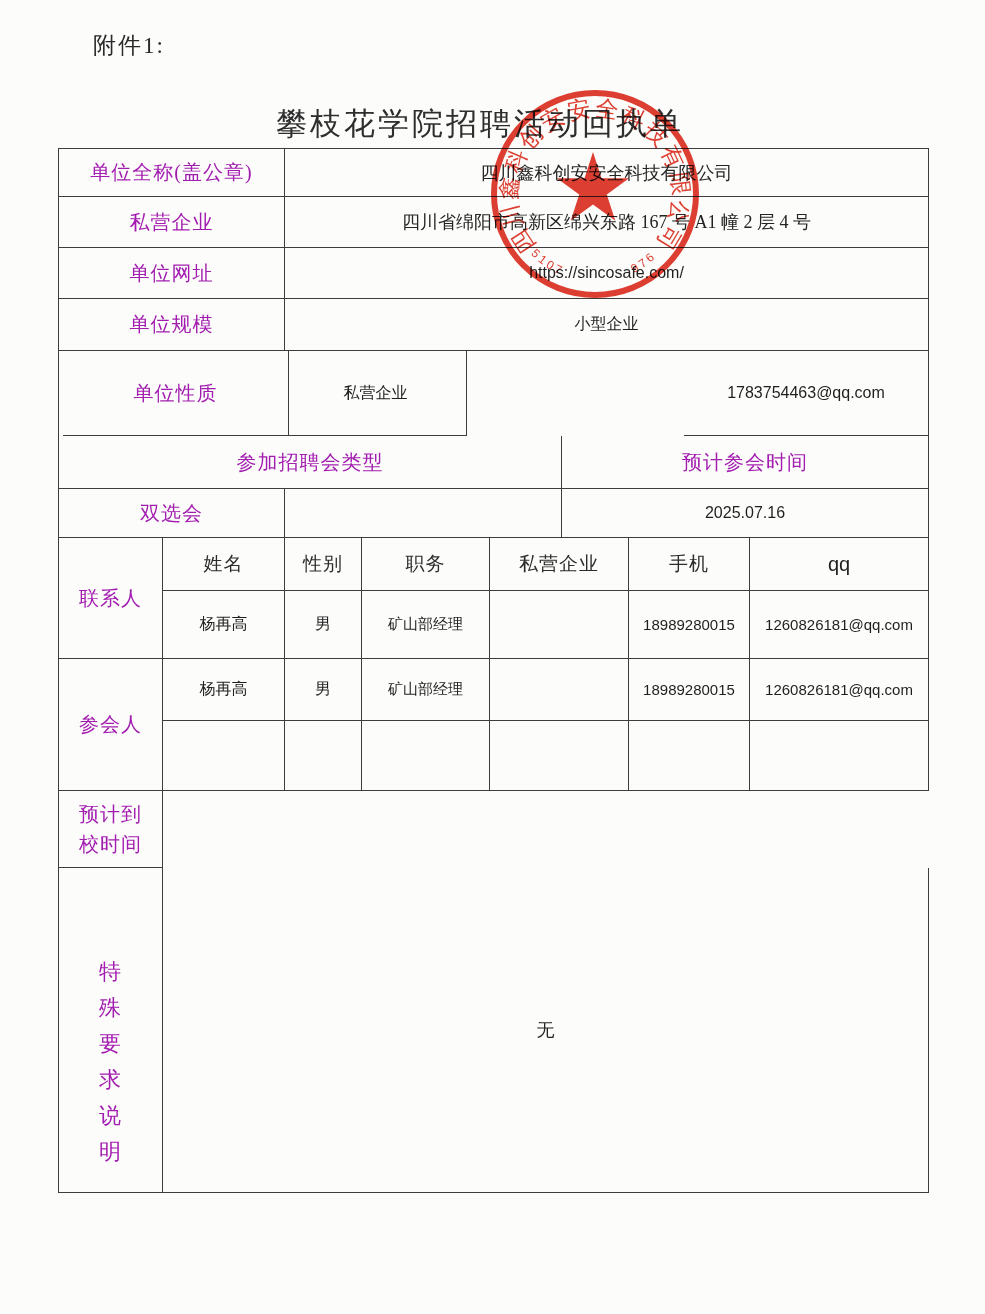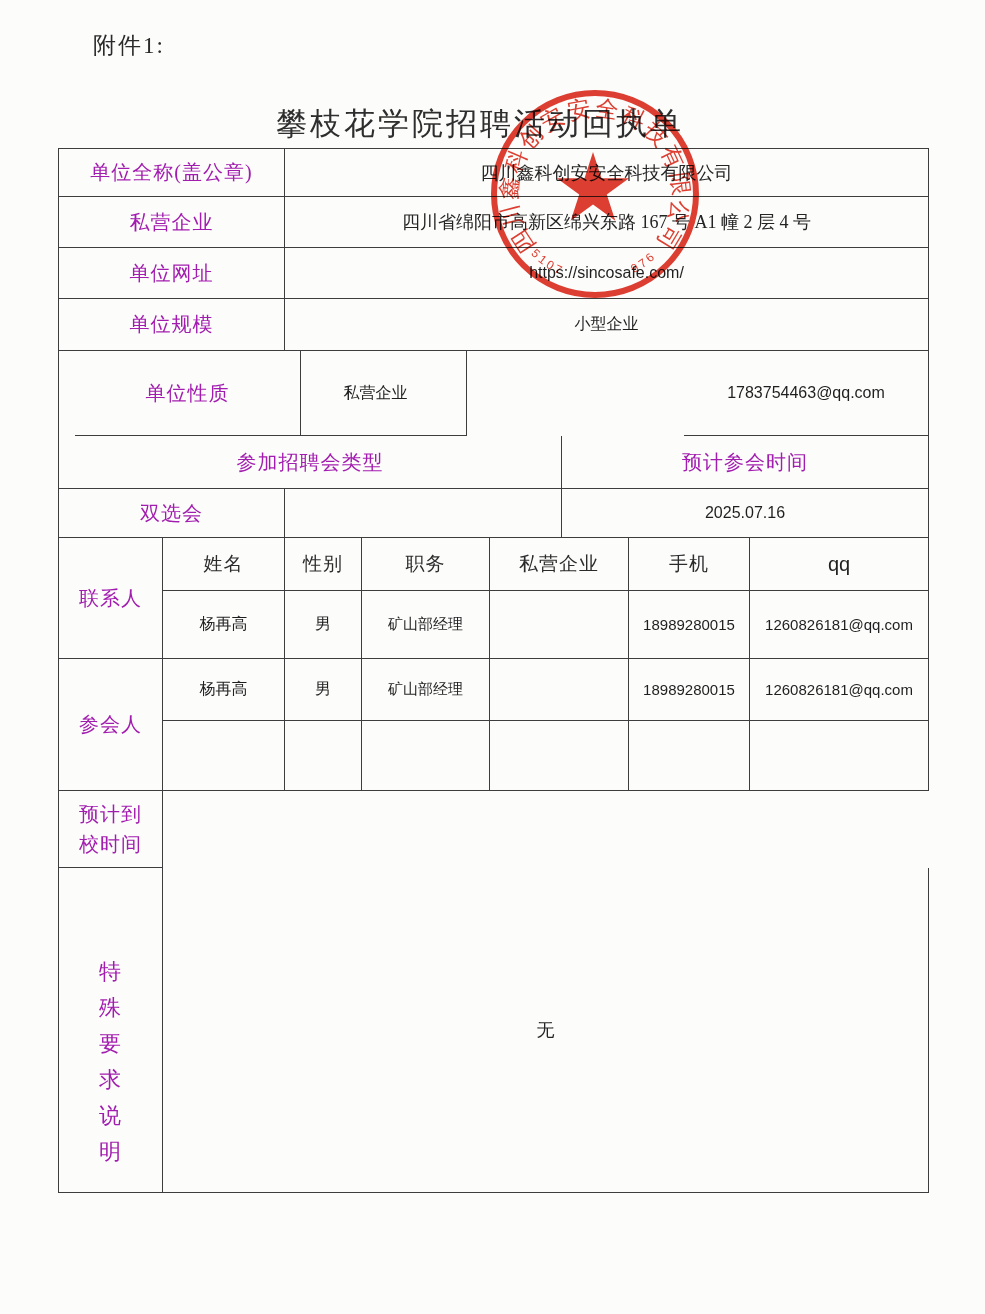--- a/index.html
+++ b/index.html
@@ -56,21 +56,21 @@
 
     <div class="cell lbl" style="left:0;top:48px;width:226px;height:51px">私营企业</div>
     <div class="cell val-serif" style="left:226px;top:48px;width:644px;height:51px">四川省绵阳市高新区绵兴东路 167 号 A1 幢 2 层 4 号</div>
 
     <div class="cell lbl" style="left:0;top:99px;width:226px;height:51px">单位网址</div>
     <div class="cell val" style="left:226px;top:99px;width:644px;height:51px">https://sincosafe.com/</div>
 
     <div class="cell lbl" style="left:0;top:150px;width:226px;height:52px">单位规模</div>
     <div class="cell val" style="left:226px;top:150px;width:644px;height:52px">小型企业</div>
 
-    <div class="cell lbl" style="left:16px;top:202px;width:226px;height:85px">单位性质</div>
+    <div class="cell lbl" style="left:4px;top:202px;width:226px;height:85px">单位性质</div>
     <div class="cell val" style="left:226px;top:202px;width:182px;height:85px">私营企业</div>
     <div class="cell val" style="left:625px;top:202px;width:245px;height:85px">1783754463@qq.com</div>
 
     <div class="cell lbl" style="left:0;top:287px;width:503px;height:53px">参加招聘会类型</div>
     <div class="cell lbl" style="left:503px;top:287px;width:367px;height:53px">预计参会时间</div>
 
     <div class="cell lbl" style="left:0;top:340px;width:226px;height:49px">双选会</div>
     <div class="cell" style="left:226px;top:340px;width:277px;height:49px"></div>
     <div class="cell val" style="left:503px;top:340px;width:367px;height:49px">2025.07.16</div>
 

